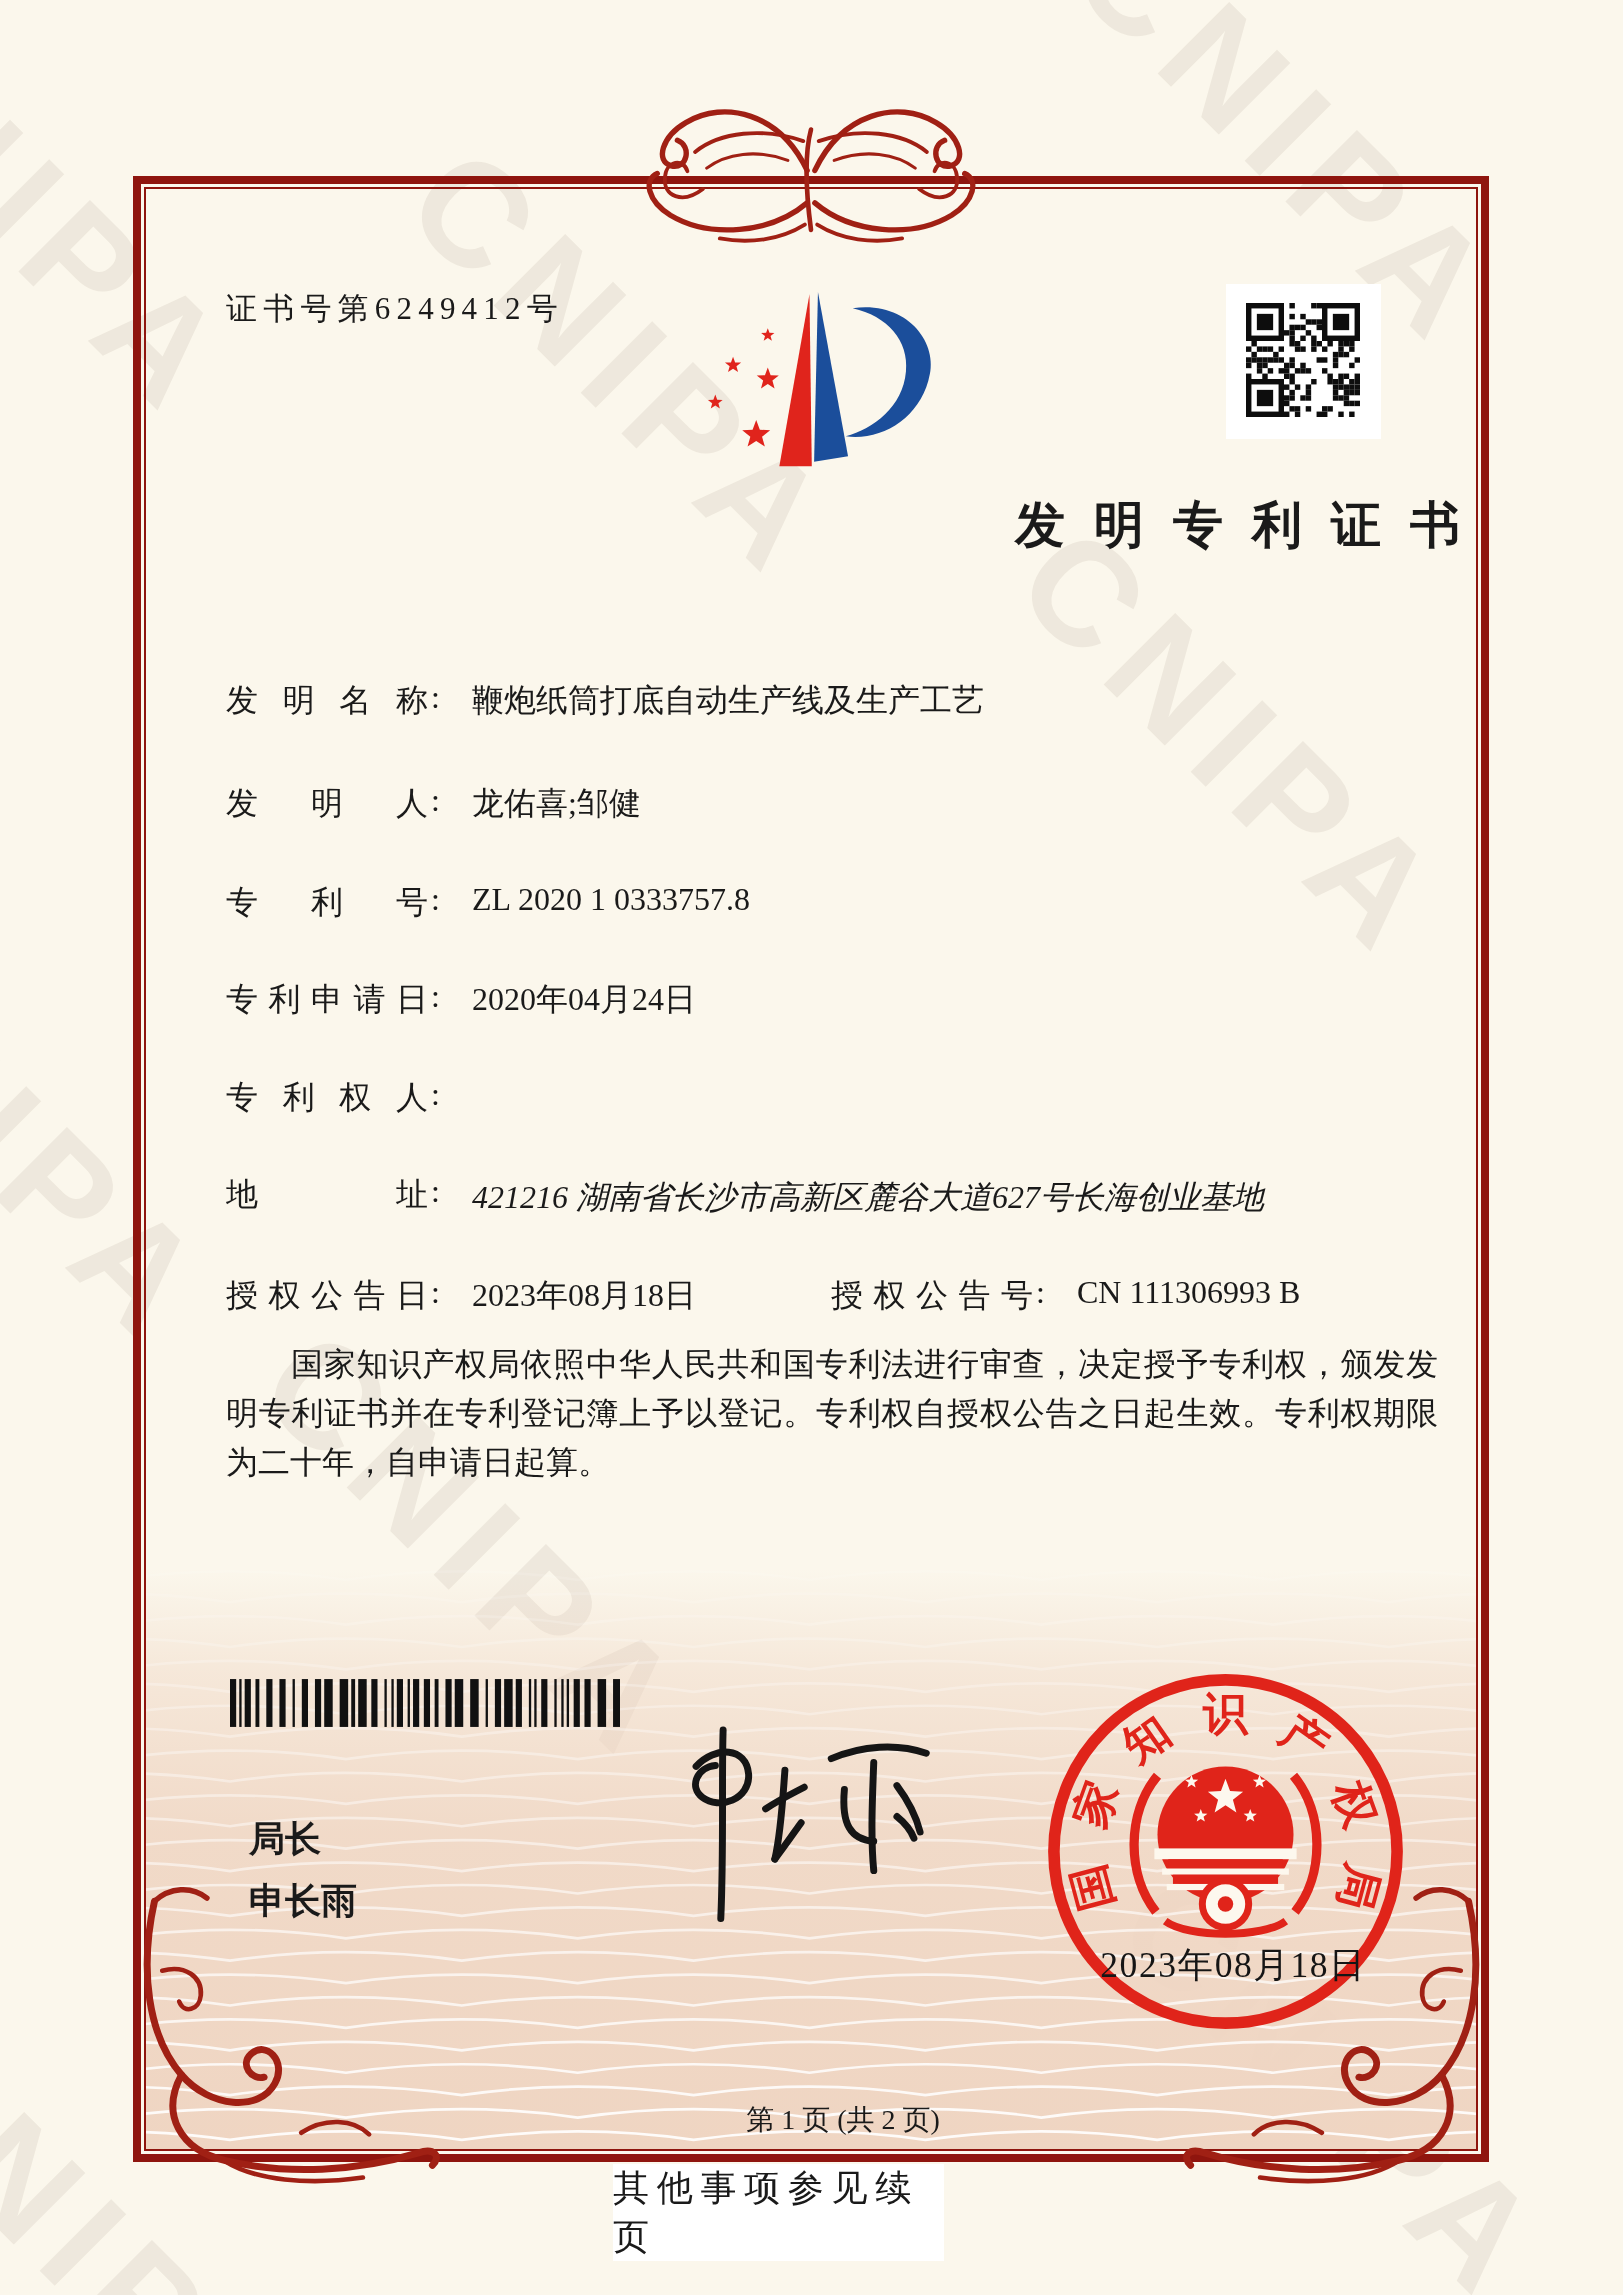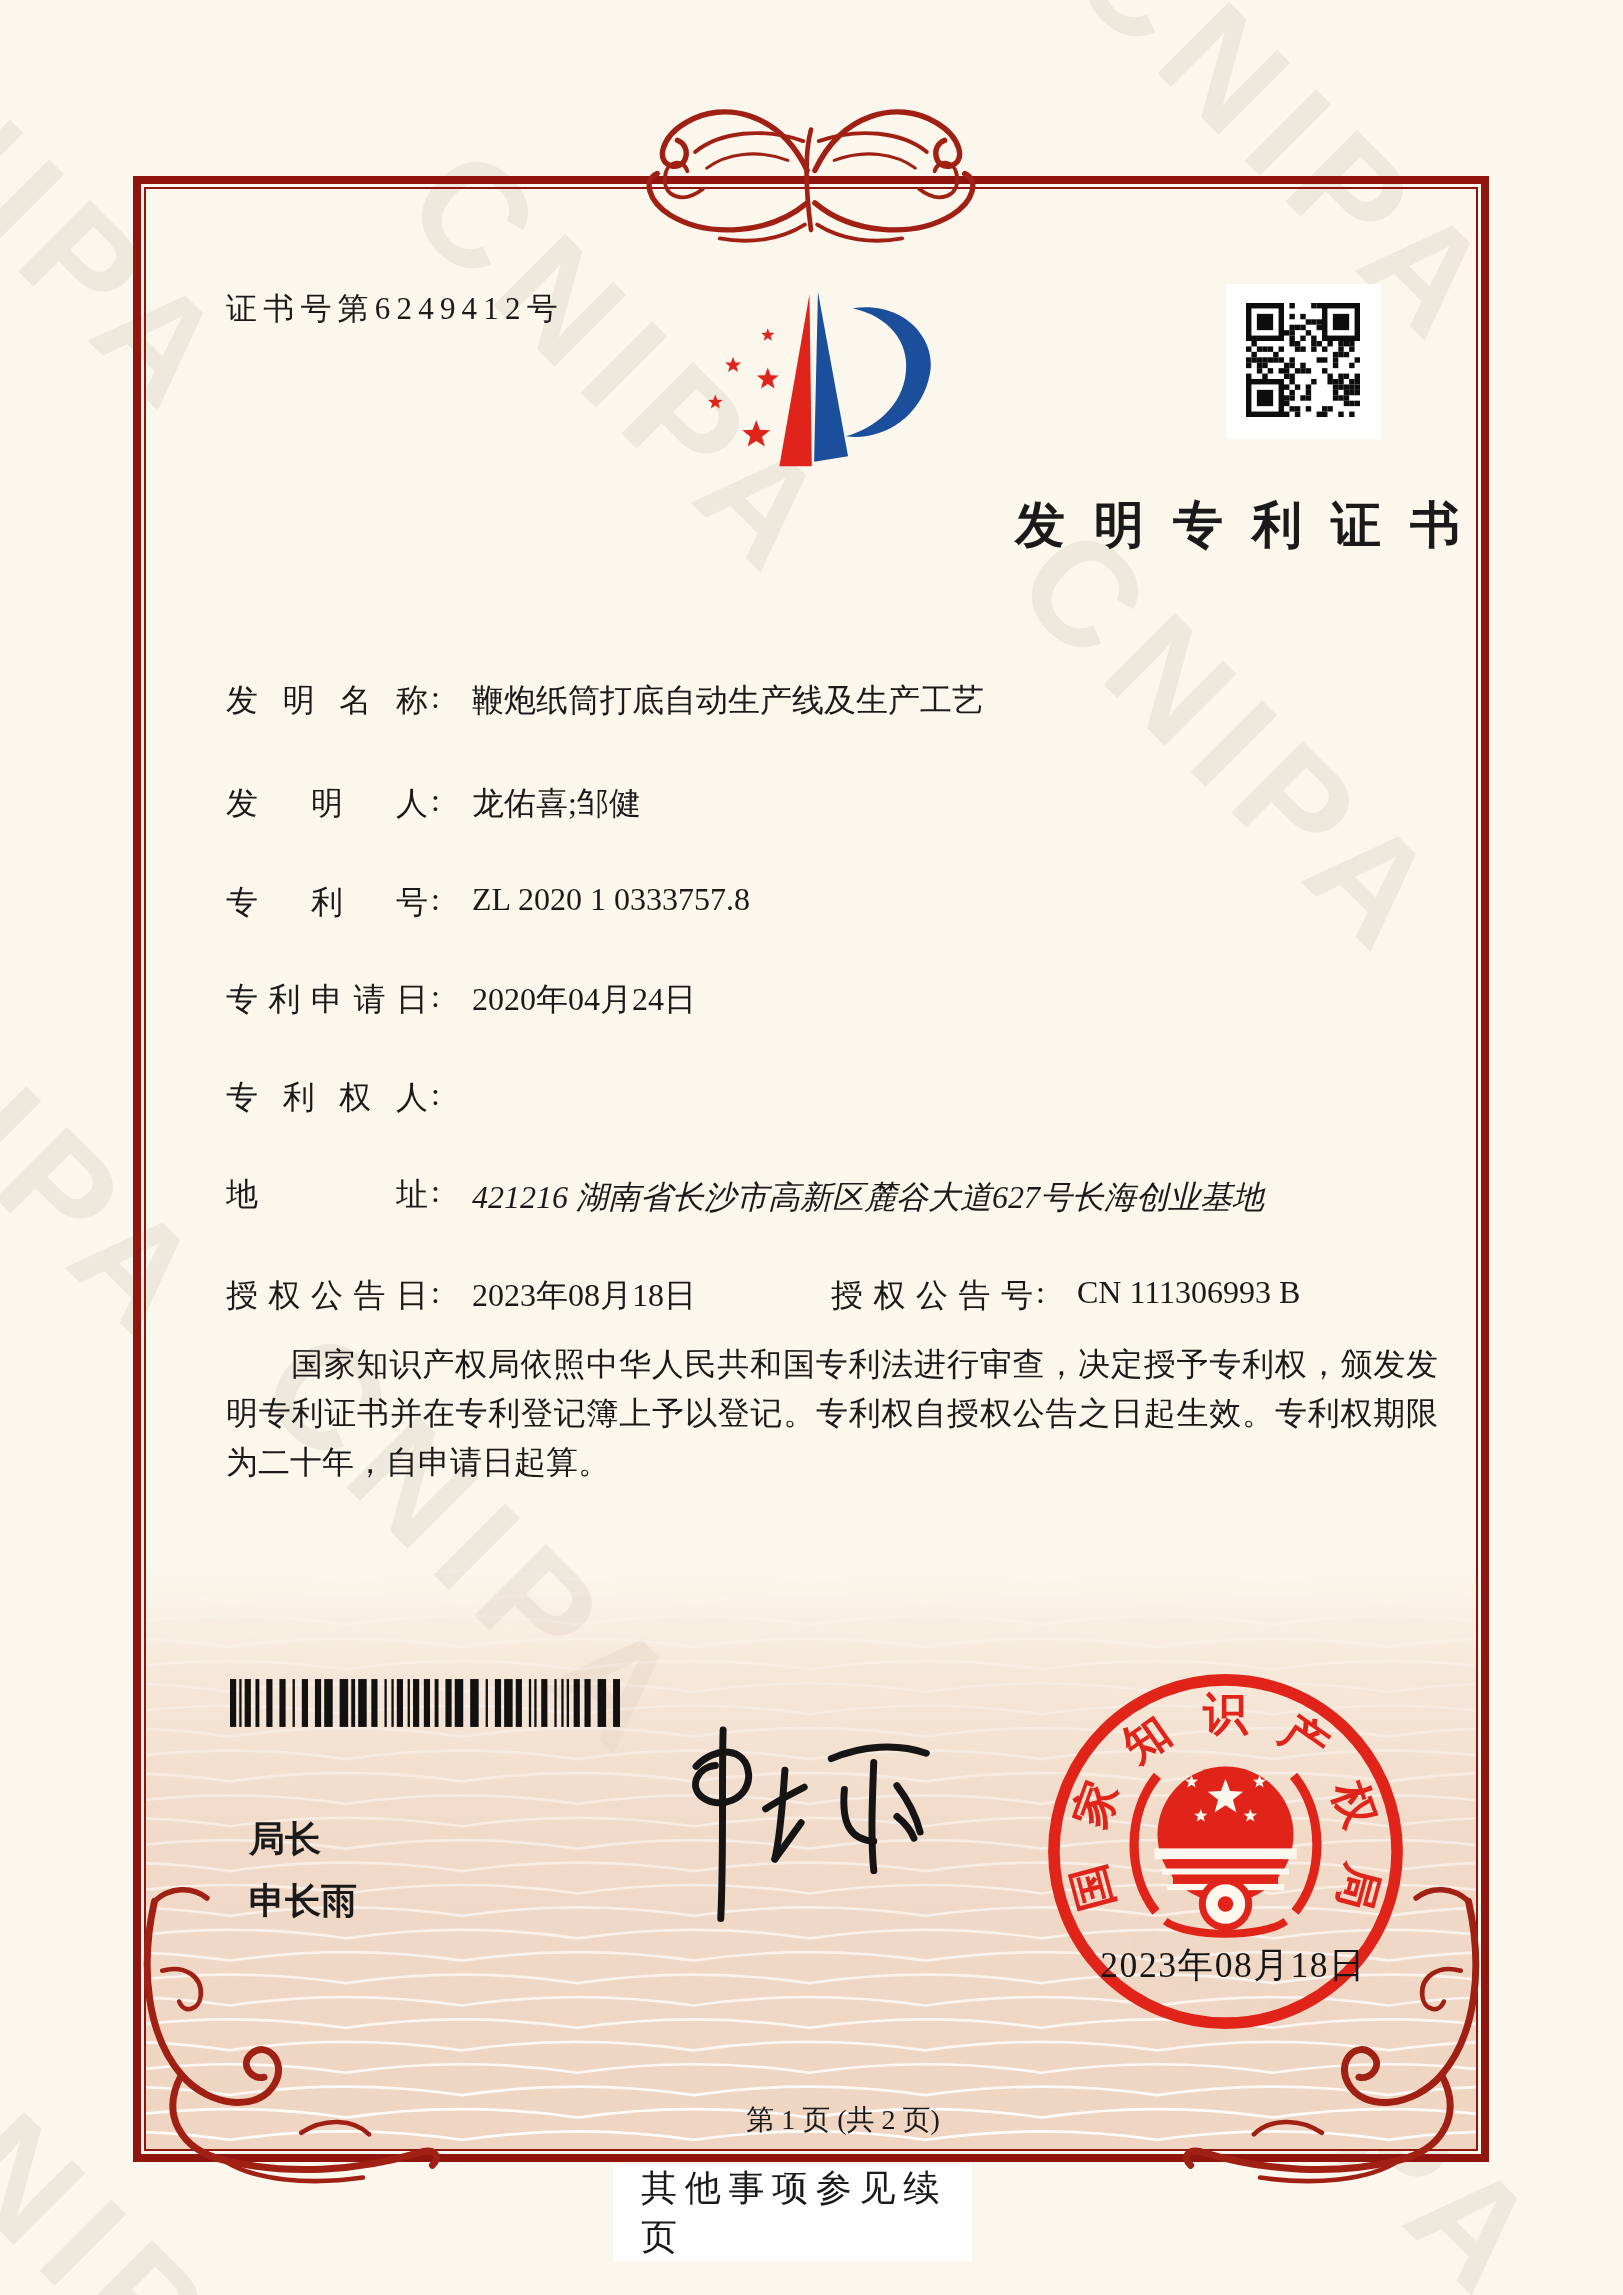--- a/index.html
+++ b/index.html
@@ -63,21 +63,21 @@
   .seal-ring-c{fill:none;stroke:var(--seal);stroke-width:15;}
   .seal-ch{font-size:58px;font-weight:700;fill:var(--seal);text-anchor:middle;dominant-baseline:middle;font-family:"Liberation Serif",serif;}
   .f-seal{fill:var(--seal);} .s-seal{stroke:var(--seal);fill:none;}
   .f-paper{fill:#fdf8ee;}
   .seal-date{font-size:46px;fill:#151515;text-anchor:middle;letter-spacing:2px;font-family:"Liberation Serif",serif;}
   
   .page-num{position:absolute;left:133px;top:2101px;width:1356px;text-align:center;font-size:28px;padding-left:32px;}
   .cont-box{
     position:absolute;left:613px;top:2164px;width:331px;height:97px;background:#ffffff;
     display:flex;align-items:center;justify-content:center;
-    font-size:36px;letter-spacing:7.7px;padding-left:28px;
+    font-size:36px;letter-spacing:7.7px;
   }
   
   .orn{position:absolute;}
   .orn path{stroke:var(--orn);fill:none;stroke-linecap:round;}
   .logo{position:absolute;left:696px;top:271px;}
   .f-lred{fill:var(--logo-red);} .f-lblue{fill:var(--logo-blue);}
   .qr-dark{fill:#0d0d0d;}
   .bc-bar{fill:#111111;}
   .wave-line{fill:none;stroke:#ffffff;}
 </style>

